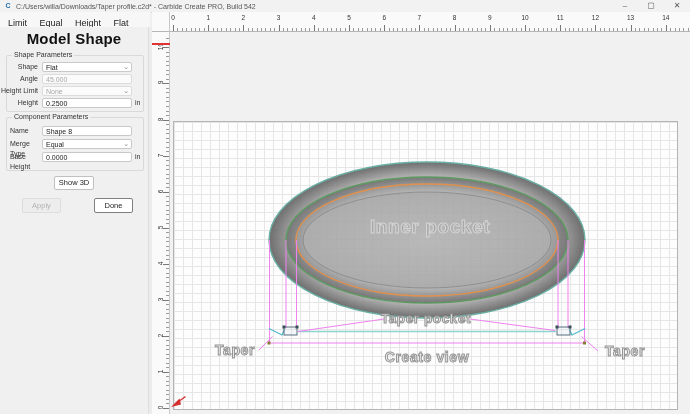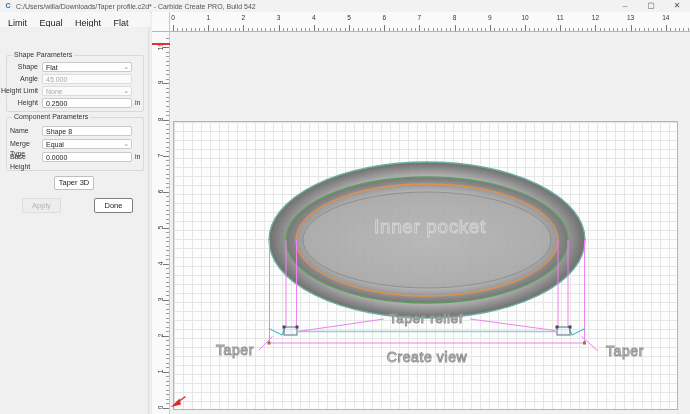--- a/index.html
+++ b/index.html
@@ -54,21 +54,21 @@
   .vtick.major{width:6px;background:#777;}
   .limit-line{position:absolute;left:152px;top:43px;width:18px;height:2px;background:#e03232;}
   
   .viewport{position:absolute;left:170px;top:32px;width:520px;height:382px;background:#f1f1f1;}
   .stock{position:absolute;left:3px;top:89px;width:505px;height:289px;background:#fdfdfd;
          border:1px solid #b4b4b4;box-sizing:border-box;z-index:1;
          background-image:linear-gradient(#e6e6e6 1px,transparent 1px),
                           linear-gradient(90deg,#e6e6e6 1px,transparent 1px);
          background-size:9px 9px;}
   .overlay-svg{position:absolute;left:0;top:0;width:690px;height:414px;z-index:2;pointer-events:none;}
-  .canvas-label{position:absolute;z-index:3;font-weight:normal;white-space:nowrap;
+  .canvas-label{position:absolute;z-index:3;font-weight:bold;white-space:nowrap;
                 transform:translate(-50%,-50%);letter-spacing:0.6px;
                 color:#efefef;-webkit-text-stroke:1px #949494;}
   .canvas-label.on-gray{color:#a8a8a8;-webkit-text-stroke:1.1px #d4d4d4;}
 </style>
 </head>
 <body>
 
 <div class="titlebar">
   <span class="app-icon">C</span>
   <span class="title-text">C:/Users/willa/Downloads/Taper profile.c2d* - Carbide Create PRO, Build 542</span>
@@ -79,20 +79,21 @@
 
 <div class="menubar">
   <span class="menu-item">Limit</span>
   <span class="menu-item">Equal</span>
   <span class="menu-item">Height</span>
   <span class="menu-item">Flat</span>
   <span class="menu-item">Help</span>
 </div>
 
 <div class="panel">
+  <div class="panel-title">Model Shape</div>
 
   <div class="grouplabel" style="left:12px;top:24px;">Shape Parameters</div>
   <div class="groupbox" style="top:28px;height:55px;"></div>
 
   <div class="row-label r" style="left:0;top:35px;width:38px;">Shape</div>
   <div class="ctl" style="top:35px;">
     <span>Flat</span>
     <span class="chev">⌄</span>
   </div>
 
@@ -126,21 +127,21 @@
     <span>Equal</span>
     <span class="chev">⌄</span>
   </div>
 
   <div class="row-label" style="left:10px;top:125px;width:34px;">Base Height</div>
   <div class="ctl" style="top:125px;">
     <span>0.0000</span>
   </div>
   <div class="unit" style="top:125px;">in</div>
 
-  <div class="btn" style="left:54px;top:149px;width:38px;height:12px;line-height:12px;">Taper 3D</div>
+  <div class="btn" style="left:54px;top:149px;width:38px;height:12px;line-height:12px;">Show 3D</div>
   <div class="btn disabled" style="left:22px;top:171px;width:37px;height:13px;line-height:13px;">Apply</div>
   <div class="btn default" style="left:94px;top:171px;width:37px;height:13px;line-height:13px;">Done</div>
 </div>
 
 <div class="panel-divider"></div>
 
 <div class="corner"></div>
 <div class="h-ruler">
     <div class="hnum" style="left: 3px;">0</div>
     <div class="hnum" style="left: 38.2px;">1</div>
@@ -441,16 +442,16 @@
     <line x1="598" y1="351" x2="581.5" y2="336.5"></line>
   </g>
 
   <g>
     <polygon points="171,407 179.5,398.5 181,404.5" fill="#d43030"></polygon>
     <line x1="178" y1="402" x2="185.5" y2="396.5" stroke="#d43030" stroke-width="1.4"></line>
   </g>
 </svg>
 
 <div class="canvas-label on-gray" style="left:430px;top:227px;font-size:19px;">Inner pocket</div>
-<div class="canvas-label" style="left:426px;top:318px;font-size:13.5px;">Taper relief</div>
+<div class="canvas-label" style="left:426px;top:318px;font-size:13.5px;">Taper pocket</div>
 <div class="canvas-label" style="left:427px;top:357px;font-size:14px;">Create view</div>
 <div class="canvas-label" style="left:235px;top:350px;font-size:14px;">Taper</div>
 <div class="canvas-label" style="left:625px;top:351px;font-size:14px;">Taper</div>
 
 </body></html>

